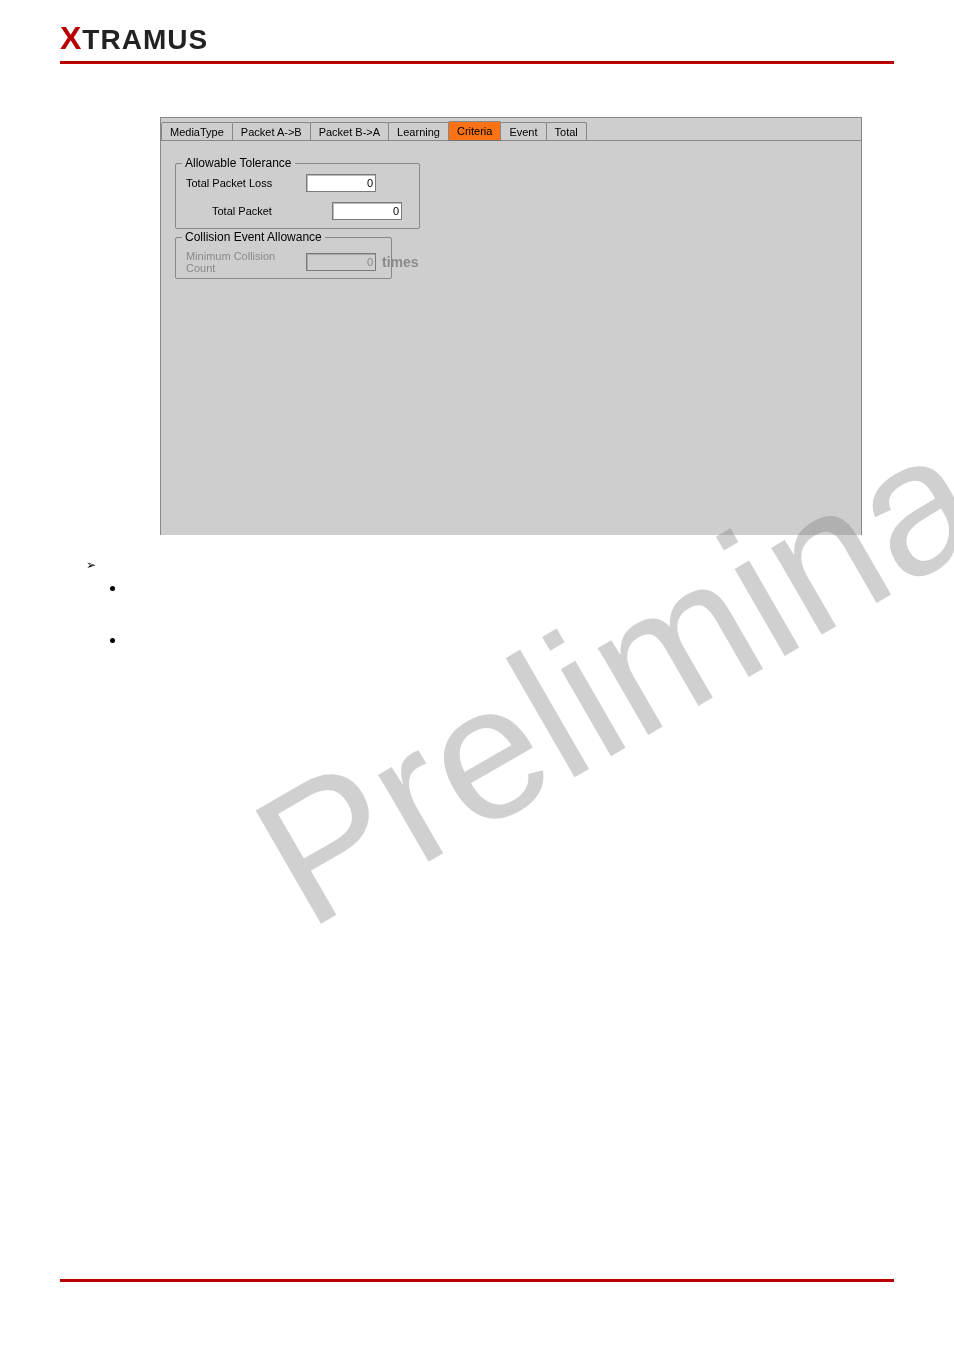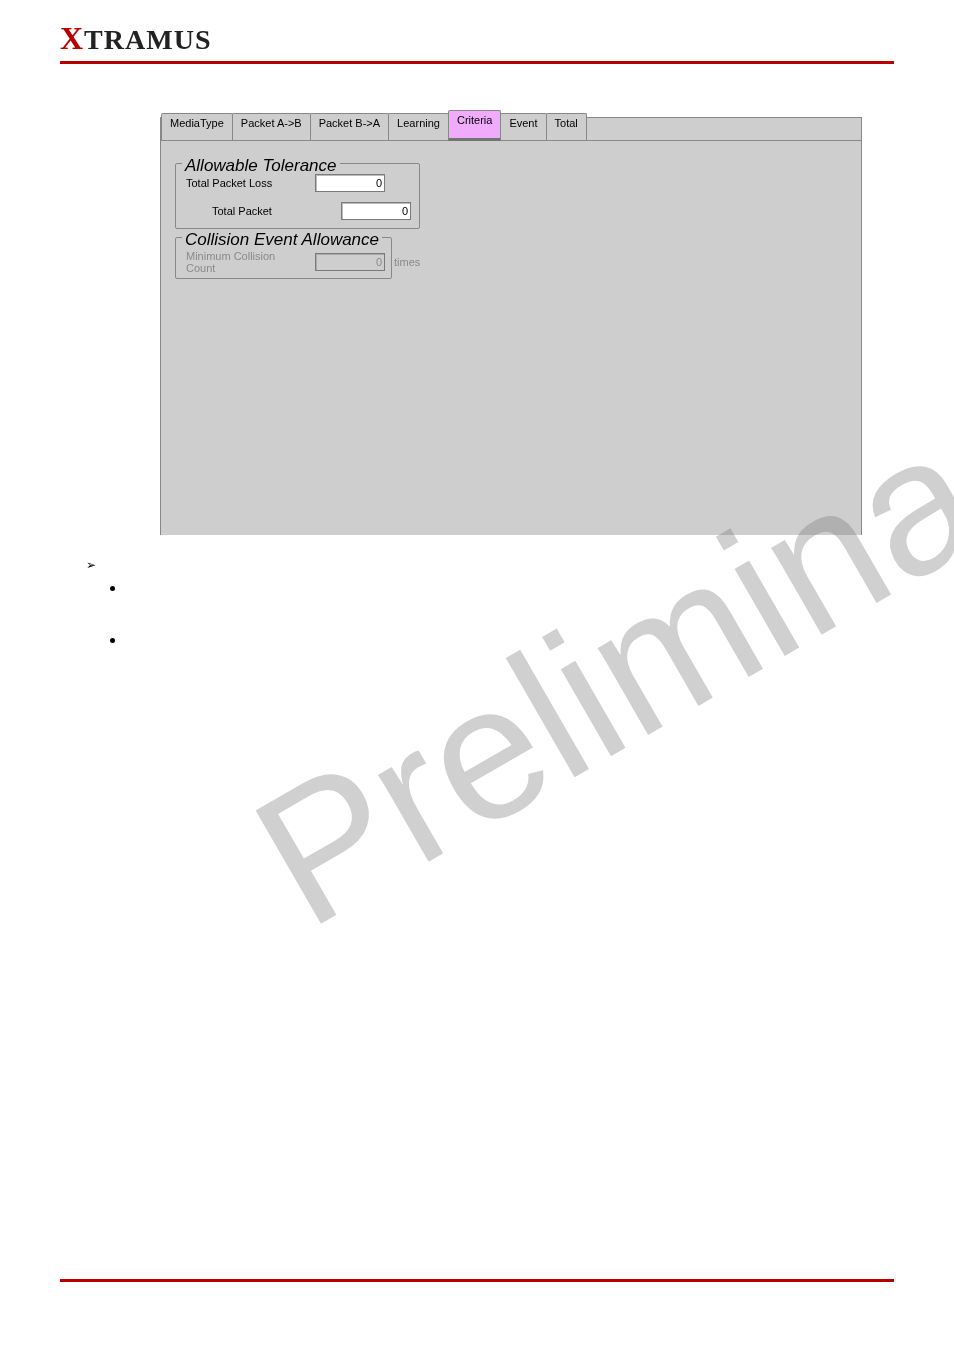--- a/index.html
+++ b/index.html
@@ -11,21 +11,21 @@
     font-family: Arial, sans-serif;
     position: relative;
   }
   .header-region {
     padding: 20px 0 0 60px;
   }
   .logo {
     font-size: 28px;
     font-weight: bold;
     letter-spacing: 1px;
-    font-family: Liberation Serif, serif;
+    font-family: Liberation Sans, sans-serif;
   }
   .logo .x {
     color: #b80000;
     font-size: 32px;
     font-weight: 900;
   }
   .logo .rest {
     color: #222;
   }
   .red-rule {
@@ -53,69 +53,67 @@
   }
   .tabstrip {
     display: flex;
     align-items: flex-end;
     height: 22px;
     background: #cecece;
     font-size: 11px;
     font-family: Tahoma, Arial, sans-serif;
   }
   .tab {
-    padding: 3px 8px 12px 8px;
+    padding: 3px 8px 3px 8px;
     border: 1px solid #888;
     border-bottom: none;
     background: #cecece;
     margin-right: -1px;
     color: #000;
     cursor: pointer;
     position: relative;
     top: 1px;
     border-top-left-radius: 2px;
     border-top-right-radius: 2px;
   }
   .tab.active {
-    background: #f0abfc;
-    border-bottom: 3px solid #737373;
+    background: #f97316;
+    border-bottom: 1px solid #737373;
     z-index: 2;
   }
   .tab-body {
     border-top: 1px solid #888;
     height: calc(100% - 22px);
     background: #cecece;
     position: relative;
   }
   .groupbox {
     position: absolute;
     border: 1px solid #888;
     border-radius: 2px;
     box-sizing: border-box;
   }
   .groupbox .legend {
     position: absolute;
     top: -8px;
     left: 6px;
     background: #cecece;
     padding: 0 3px;
-    font-size: 17px;
+    font-size: 12px;
     font-family: Tahoma, Arial, sans-serif;
     color: #000;
-    font-style: italic;
   }
   .gb1 { left: 14px; top: 22px; width: 245px; height: 66px; }
   .gb2 { left: 14px; top: 96px; width: 217px; height: 42px; }
   .row {
     position: absolute;
     display: flex;
     align-items: center;
     font-size: 11px;
     font-family: Tahoma, Arial, sans-serif;
-    gap: 9px;
   }
   .gb1 .row1 { left: 10px; top: 10px; }
   .gb1 .row2 { left: 10px; top: 38px; margin-left: 26px; }
   .gb2 .row1 { left: 10px; top: 12px; }
   .row .lbl { width: 120px; color: #000; }
   .row .lbl.disabled { color: #8a8a8a; }
   .row input[type="text"] {
     width: 64px;
     height: 16px;
     font-size: 11px;
@@ -124,22 +122,24 @@
     border: 1px solid #7a7a7a;
     background: #fff;
     box-shadow: inset 1px 1px 0 #bbb;
   }
   .row input[type="text"].disabled {
     background: #cecece;
     color: #8a8a8a;
     box-shadow: inset 1px 1px 0 #aaa;
   }
   .row .unit {
+    margin-left: 6px;
     color: #8a8a8a;
-    font-size: 11px;
+    font-size: 14px;
+    font-weight: bold;
   }
   .watermark {
     position: absolute;
     left: 0; top: 0; width: 954px; height: 1350px;
     pointer-events: none;
     z-index: 5;
   }
   .watermark-text {
     position: absolute;
     left: 220px;

